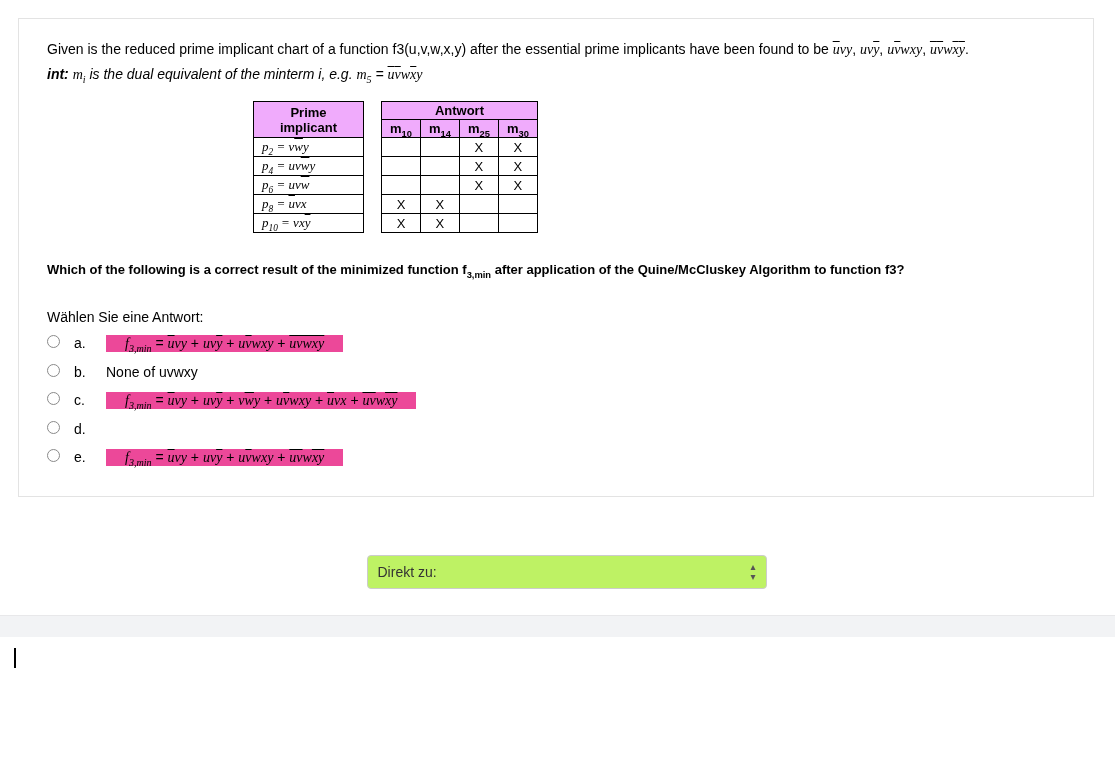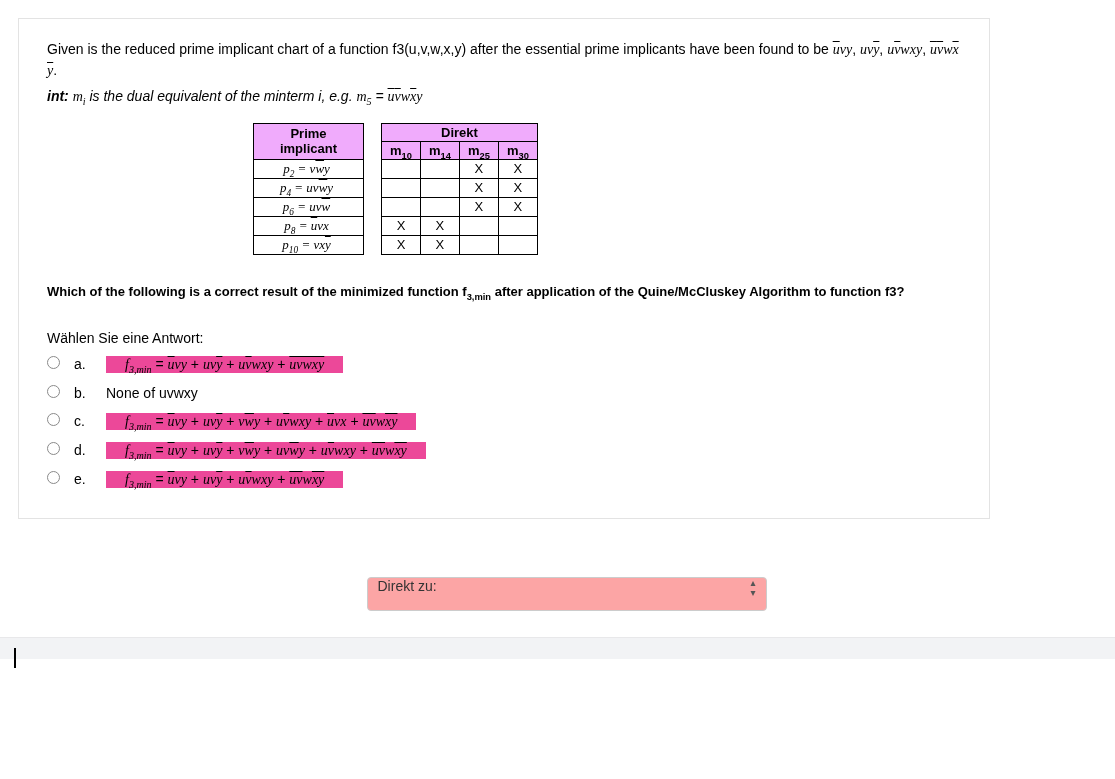--- a/index.html
+++ b/index.html
@@ -10,41 +10,41 @@
       color: #000;
       font-size: 14px;
     }
     .page-wrap {
       padding: 18px 0 0 18px;
     }
     .question-card {
       background: #fff;
       border: 1px solid #e3e3e3;
       padding: 20px 28px;
-      width: 972px;
+      width: 1076px;
     }
     .qtext {
       margin-bottom: 18px;
     }
     .qtext .line1 { font-size: 14px; line-height: 1.45; }
     .qhint { font-style: italic; margin-top: 6px; }
     .table-wrap { margin: 14px 0 28px 206px; }
     table.pi {
       border-collapse: collapse;
       font-size: 13px;
     }
     table.pi th, table.pi td {
       border: 1px solid #000;
       padding: 1px 8px;
       text-align: center;
       vertical-align: middle;
       height: 18px;
     }
     table.pi th { font-weight: bold; background: #f0abfc; }
-    table.pi td.pi-name { text-align: center; padding: 1px 12px 1px 8px; }
+    table.pi td.pi-name { text-align: left; padding: 1px 12px 1px 8px; }
     table.pi .spacer-col { border: 0; width: 18px; background: #fff; }
     .sub { font-size: 0.72em; vertical-align: sub; line-height: 0; }
     .ov { text-decoration: overline; text-decoration-thickness: 1px; display: inline-block; line-height: 1.05; }
     .var { font-style: italic; font-family: 'cmmi','Times New Roman',serif; }
     .question2 {
       font-weight: bold;
       font-size: 13px;
       line-height: 1.35;
       margin-bottom: 30px;
     }
@@ -65,28 +65,28 @@
     .key {
       width: 18px;
       flex: 0 0 auto;
     }
     .answer-body { display: inline; }
     .hl-y { background: #ec4899; padding: 0 19px; }
     .nav-select {
       margin: 58px auto 36px auto;
       width: 400px;
       display: flex;
-      align-items: flex-start;
+      align-items: center;
       border: 1px solid #ccc;
       border-radius: 4px;
       height: 34px;
       padding: 0 10px;
       font-size: 14px;
       color: #333;
-      background: #fca5a5;
+      background: #bef264;
     }
     .nav-select .label { flex: 1; }
     .nav-select .chev {
       font-size: 10px;
       color: #555;
       line-height: 1;
       display: flex;
       flex-direction: column;
       gap: 0;
     }
@@ -123,21 +123,21 @@
         <span class="var"><span class="ov">u</span><span class="ov">v</span>w<span class="ov">x</span>y</span>
       </div>
     </div>
 
     <div class="table-wrap">
       <table class="pi">
         <tbody>
             <tr>
           <th rowspan="2" style="width:110px;"><span>Prime<br>implicant</span></th>
           <td class="spacer-col" rowspan="7"></td>
-          <th colspan="4">Direkt</th>
+          <th colspan="4">Antwort</th>
         </tr>
         <tr>
           <th><span>m<span class="sub">10</span></span></th>
           <th><span>m<span class="sub">14</span></span></th>
           <th><span>m<span class="sub">25</span></span></th>
           <th><span>m<span class="sub">30</span></span></th>
         </tr>
         <tr>
           <td class="pi-name"><span class="var">p<span class="sub">2</span> = v<span class="ov">w</span>y</span></td>
           <td></td>
@@ -211,29 +211,20 @@
           <span class="var">uv<span class="ov">y</span></span> +
           <span class="var">v<span class="ov">w</span>y</span> +
           <span class="var">u<span class="ov">v</span>wxy</span> +
           <span class="var"><span class="ov">u</span>vx</span> +
           <span class="var"><span class="ov">uv</span>w<span class="ov">xy</span></span>
         </span>
       </li>
       <li>
         <span class="radio"></span>
         <span class="key">d.</span>
-        <span class="answer-body hl-y">
-          <span class="var">f<span class="sub">3,min</span></span> =
-          <span class="var"><span class="ov">u</span>vy</span> +
-          <span class="var">uv<span class="ov">y</span></span> +
-          <span class="var">v<span class="ov">w</span>y</span> +
-          <span class="var">uv<span class="ov">w</span>y</span> +
-          <span class="var">u<span class="ov">v</span>wxy</span> +
-          <span class="var"><span class="ov">uv</span>w<span class="ov">xy</span></span>
-        </span>
       </li>
       <li>
         <span class="radio"></span>
         <span class="key">e.</span>
         <span class="answer-body hl-y">
           <span class="var">f<span class="sub">3,min</span></span> =
           <span class="var"><span class="ov">u</span>vy</span> +
           <span class="var">uv<span class="ov">y</span></span> +
           <span class="var">u<span class="ov">v</span>wxy</span> +
           <span class="var"><span class="ov">uv</span>w<span class="ov">xy</span></span>

